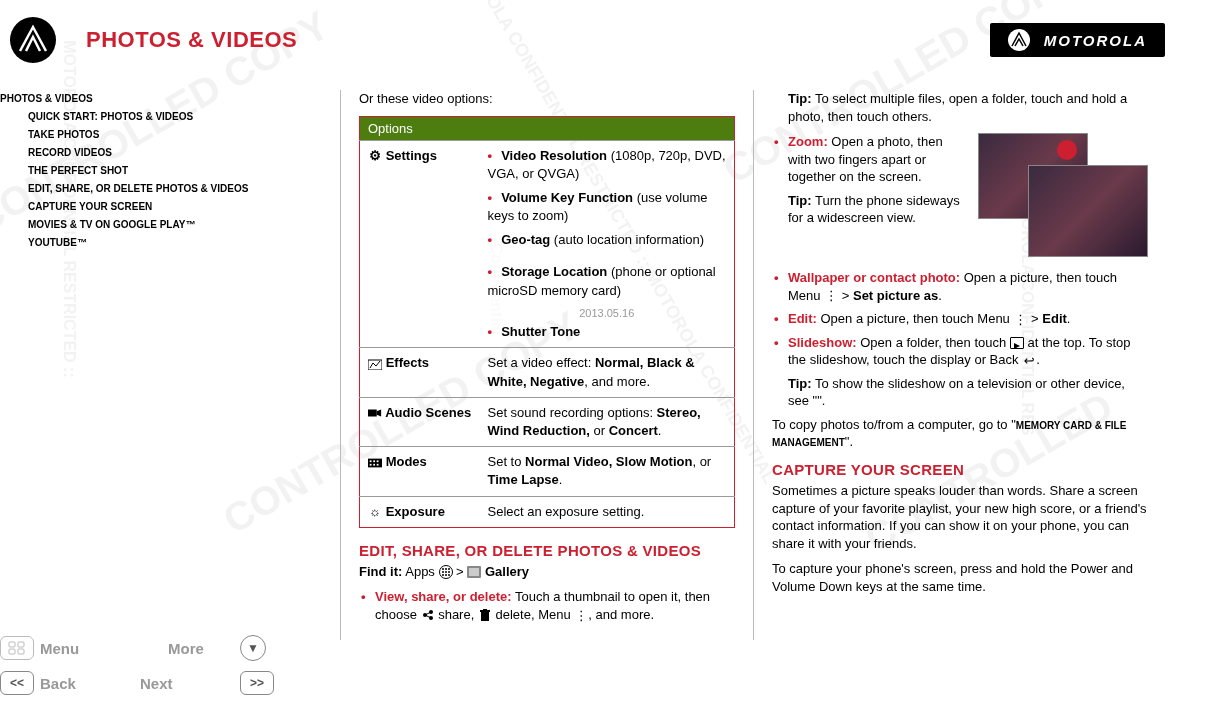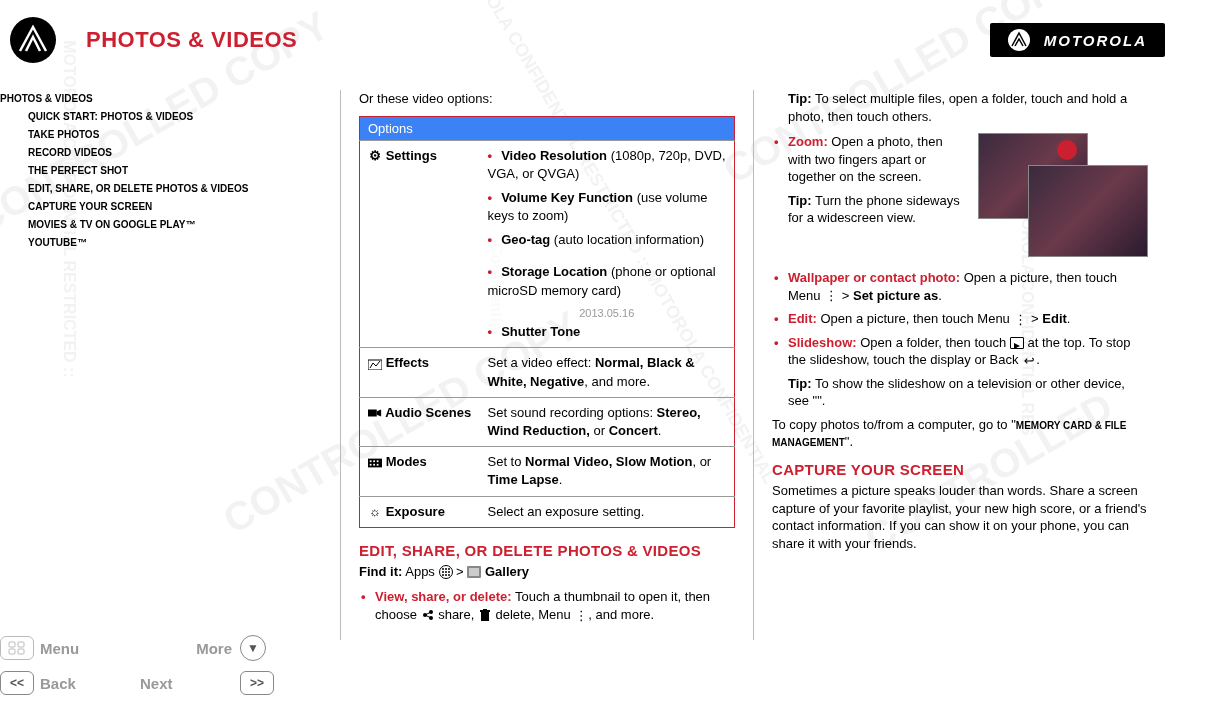--- a/index.html
+++ b/index.html
@@ -14,21 +14,21 @@
 .brand-badge { background:#000; color:#fff; padding:6px 18px; display:flex; align-items:center; gap:14px; font-weight:bold; font-style:italic; letter-spacing:2px; font-size:15px; border-radius:2px; }
 .brand-logo { width:22px; height:22px; border-radius:50%; background:#fff; position:relative; }
 .columns { display:flex; padding:20px 36px 0 0; height:570px; }
 .sidebar { width:340px; padding-left:0; }
 .sidebar-links { list-style:none; font-size:10px; font-weight:900; line-height:1.6; font-family:"Arial Black",sans-serif; }
 .sidebar-links li { padding:1px 0; }
 .sidebar-links .indent { padding-left:28px; }
 .col { width:413px; padding:0 18px; border-left:1px solid #bbb; }
 .col p { margin-bottom:8px; line-height:1.35; }
 table.options { width:100%; border-collapse:collapse; margin:6px 0 14px 0; border:1.5px solid #cc1f2f; }
-table.options th { background:#3b82f6; color:#fff; text-align:left; padding:4px 8px; font-weight:normal; font-size:13px; }
+table.options th { background:#4d7c0f; color:#fff; text-align:left; padding:4px 8px; font-weight:normal; font-size:13px; }
 table.options td { border-top:1px solid #999; padding:6px 8px; vertical-align:top; line-height:1.4; }
 table.options td:first-child { width:120px; font-weight:bold; white-space:nowrap; }
 .opt-bullet { color:#cc1f2f; font-weight:bold; display:inline-block; width:10px; }
 .section-h { color:#cc1f2f; font-weight:900; font-size:15px; margin:10px 0 4px 0; font-family:"Arial Black",sans-serif; letter-spacing:0.3px; }
 .feat-label { color:#cc1f2f; font-weight:bold; }
 ul.body-list { list-style:none; padding-left:0; }
 ul.body-list > li { padding-left:16px; position:relative; margin-bottom:6px; line-height:1.35; }
 ul.body-list > li::before { content:"•"; color:#cc1f2f; position:absolute; left:2px; font-weight:bold; }
 .tip-indent { padding-left:16px; margin-bottom:6px; line-height:1.35; }
 .icon-box { display:inline-block; width:14px; height:12px; border:1.5px solid #000; vertical-align:middle; border-radius:1px; }
@@ -224,33 +224,34 @@
           <span class="feat-label">Slideshow:</span><span> Open a folder, then touch </span><span class="icon-box"><svg width="12" height="10" viewBox="0 0 12 10">
                 <path d="M3 2 L9 5 L3 8 Z" fill="#000"></path>
               </svg></span><span> at the top. To stop the slideshow, touch the display or Back </span><span class="inline-icon">↩</span><span>.</span>
           <div style="margin-top:6px"><span class="kb">Tip:</span><span> To show the slideshow on a television or other device, see "".</span></div>
         </li>
       </ul>
       <p><span>To copy photos to/from a computer, go to "</span><span class="smallcaps">MEMORY CARD &amp; FILE MANAGEMENT</span><span>".</span></p>
 
       <div class="section-h">CAPTURE YOUR SCREEN</div>
       <p>Sometimes a picture speaks louder than words. Share a screen capture of your favorite playlist, your new high score, or a friend's contact information. If you can show it on your phone, you can share it with your friends.</p>
+      <p>To capture your phone's screen, press and hold the Power and Volume Down keys at the same time.</p>
     </div>
   </div>
 
   <div class="footer-nav">
     <div class="nav-btn">
         <svg width="18" height="14" viewBox="0 0 18 14">
           <rect x="1" y="1" width="6" height="5" fill="none" stroke="#bbb" rx="1"></rect>
           <rect x="10" y="1" width="6" height="5" fill="none" stroke="#bbb" rx="1"></rect>
           <rect x="1" y="8" width="6" height="5" fill="none" stroke="#bbb" rx="1"></rect>
           <rect x="10" y="8" width="6" height="5" fill="none" stroke="#bbb" rx="1"></rect>
         </svg>
       </div>
     <div>Menu</div>
-    <div style="text-align:right;padding-right:8px">More</div>
+    <div style="text-align:center;padding-right:8px">More</div>
     <div class="nav-circle">▼</div>
     <div class="nav-btn dark">&lt;&lt;</div>
     <div>Back</div>
     <div style="text-align:left;padding-right:8px">Next</div>
     <div class="nav-btn dark">&gt;&gt;</div>
   </div>
 </div>
 
 </body></html>

